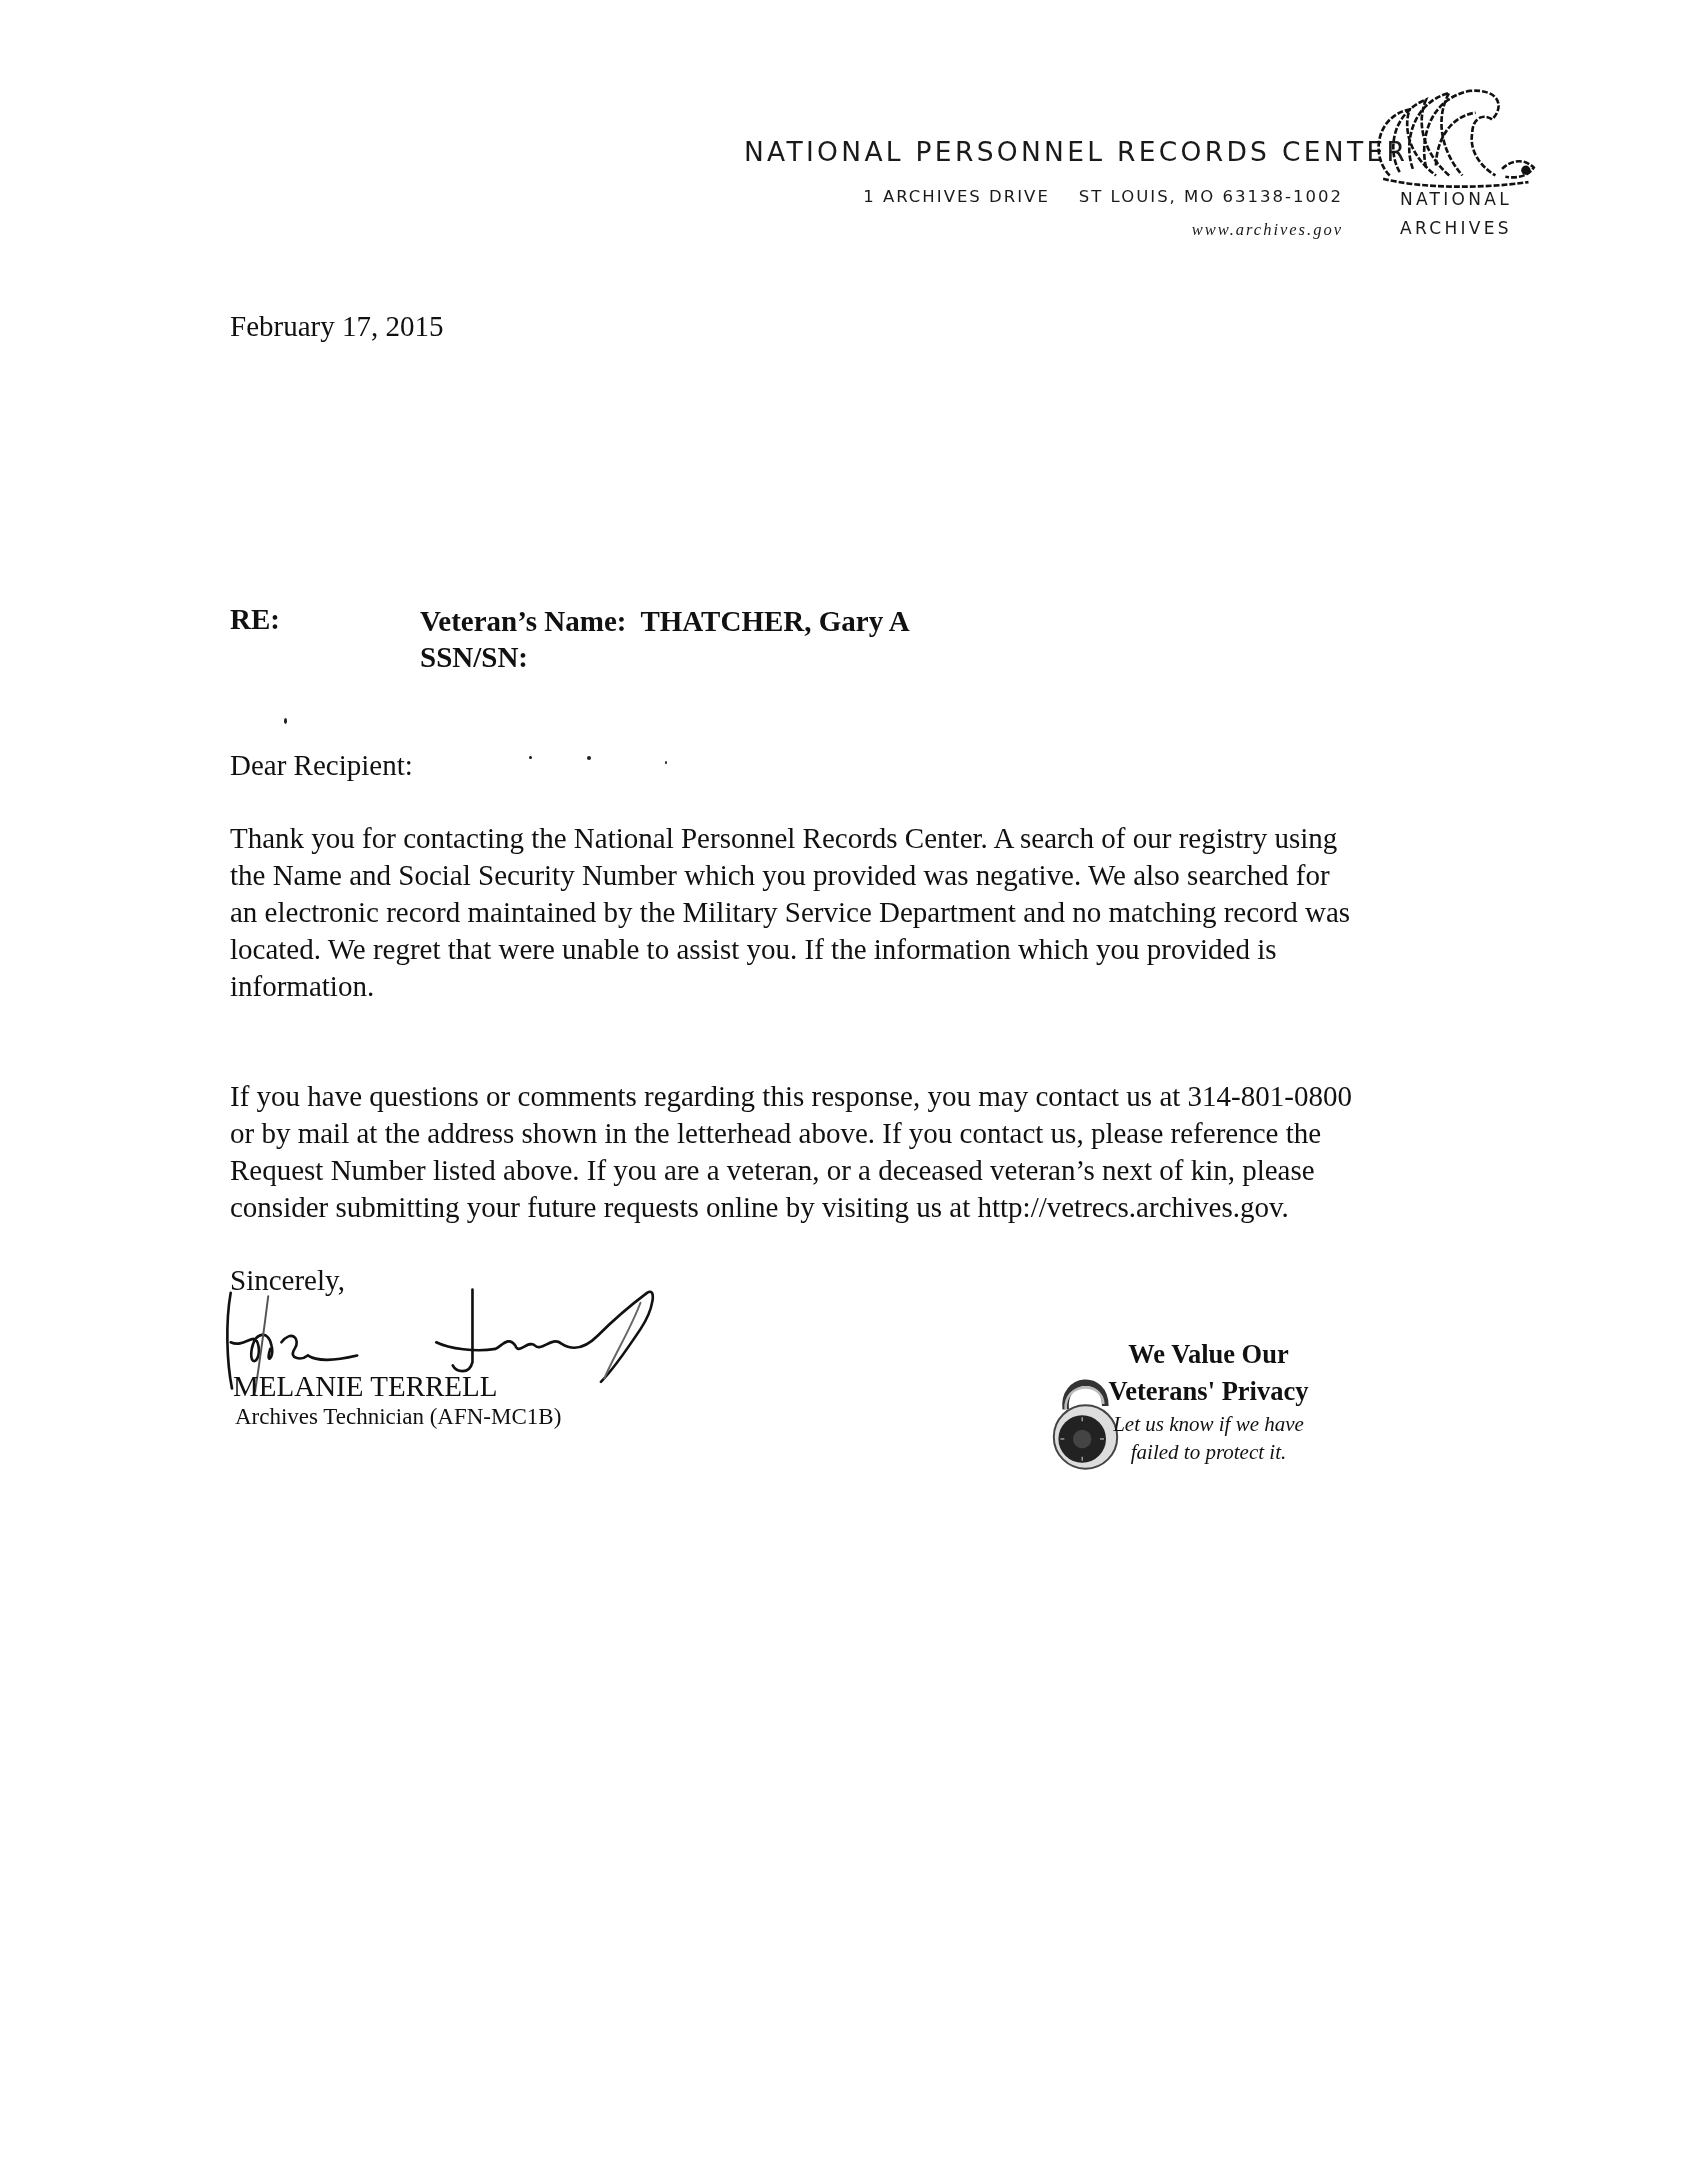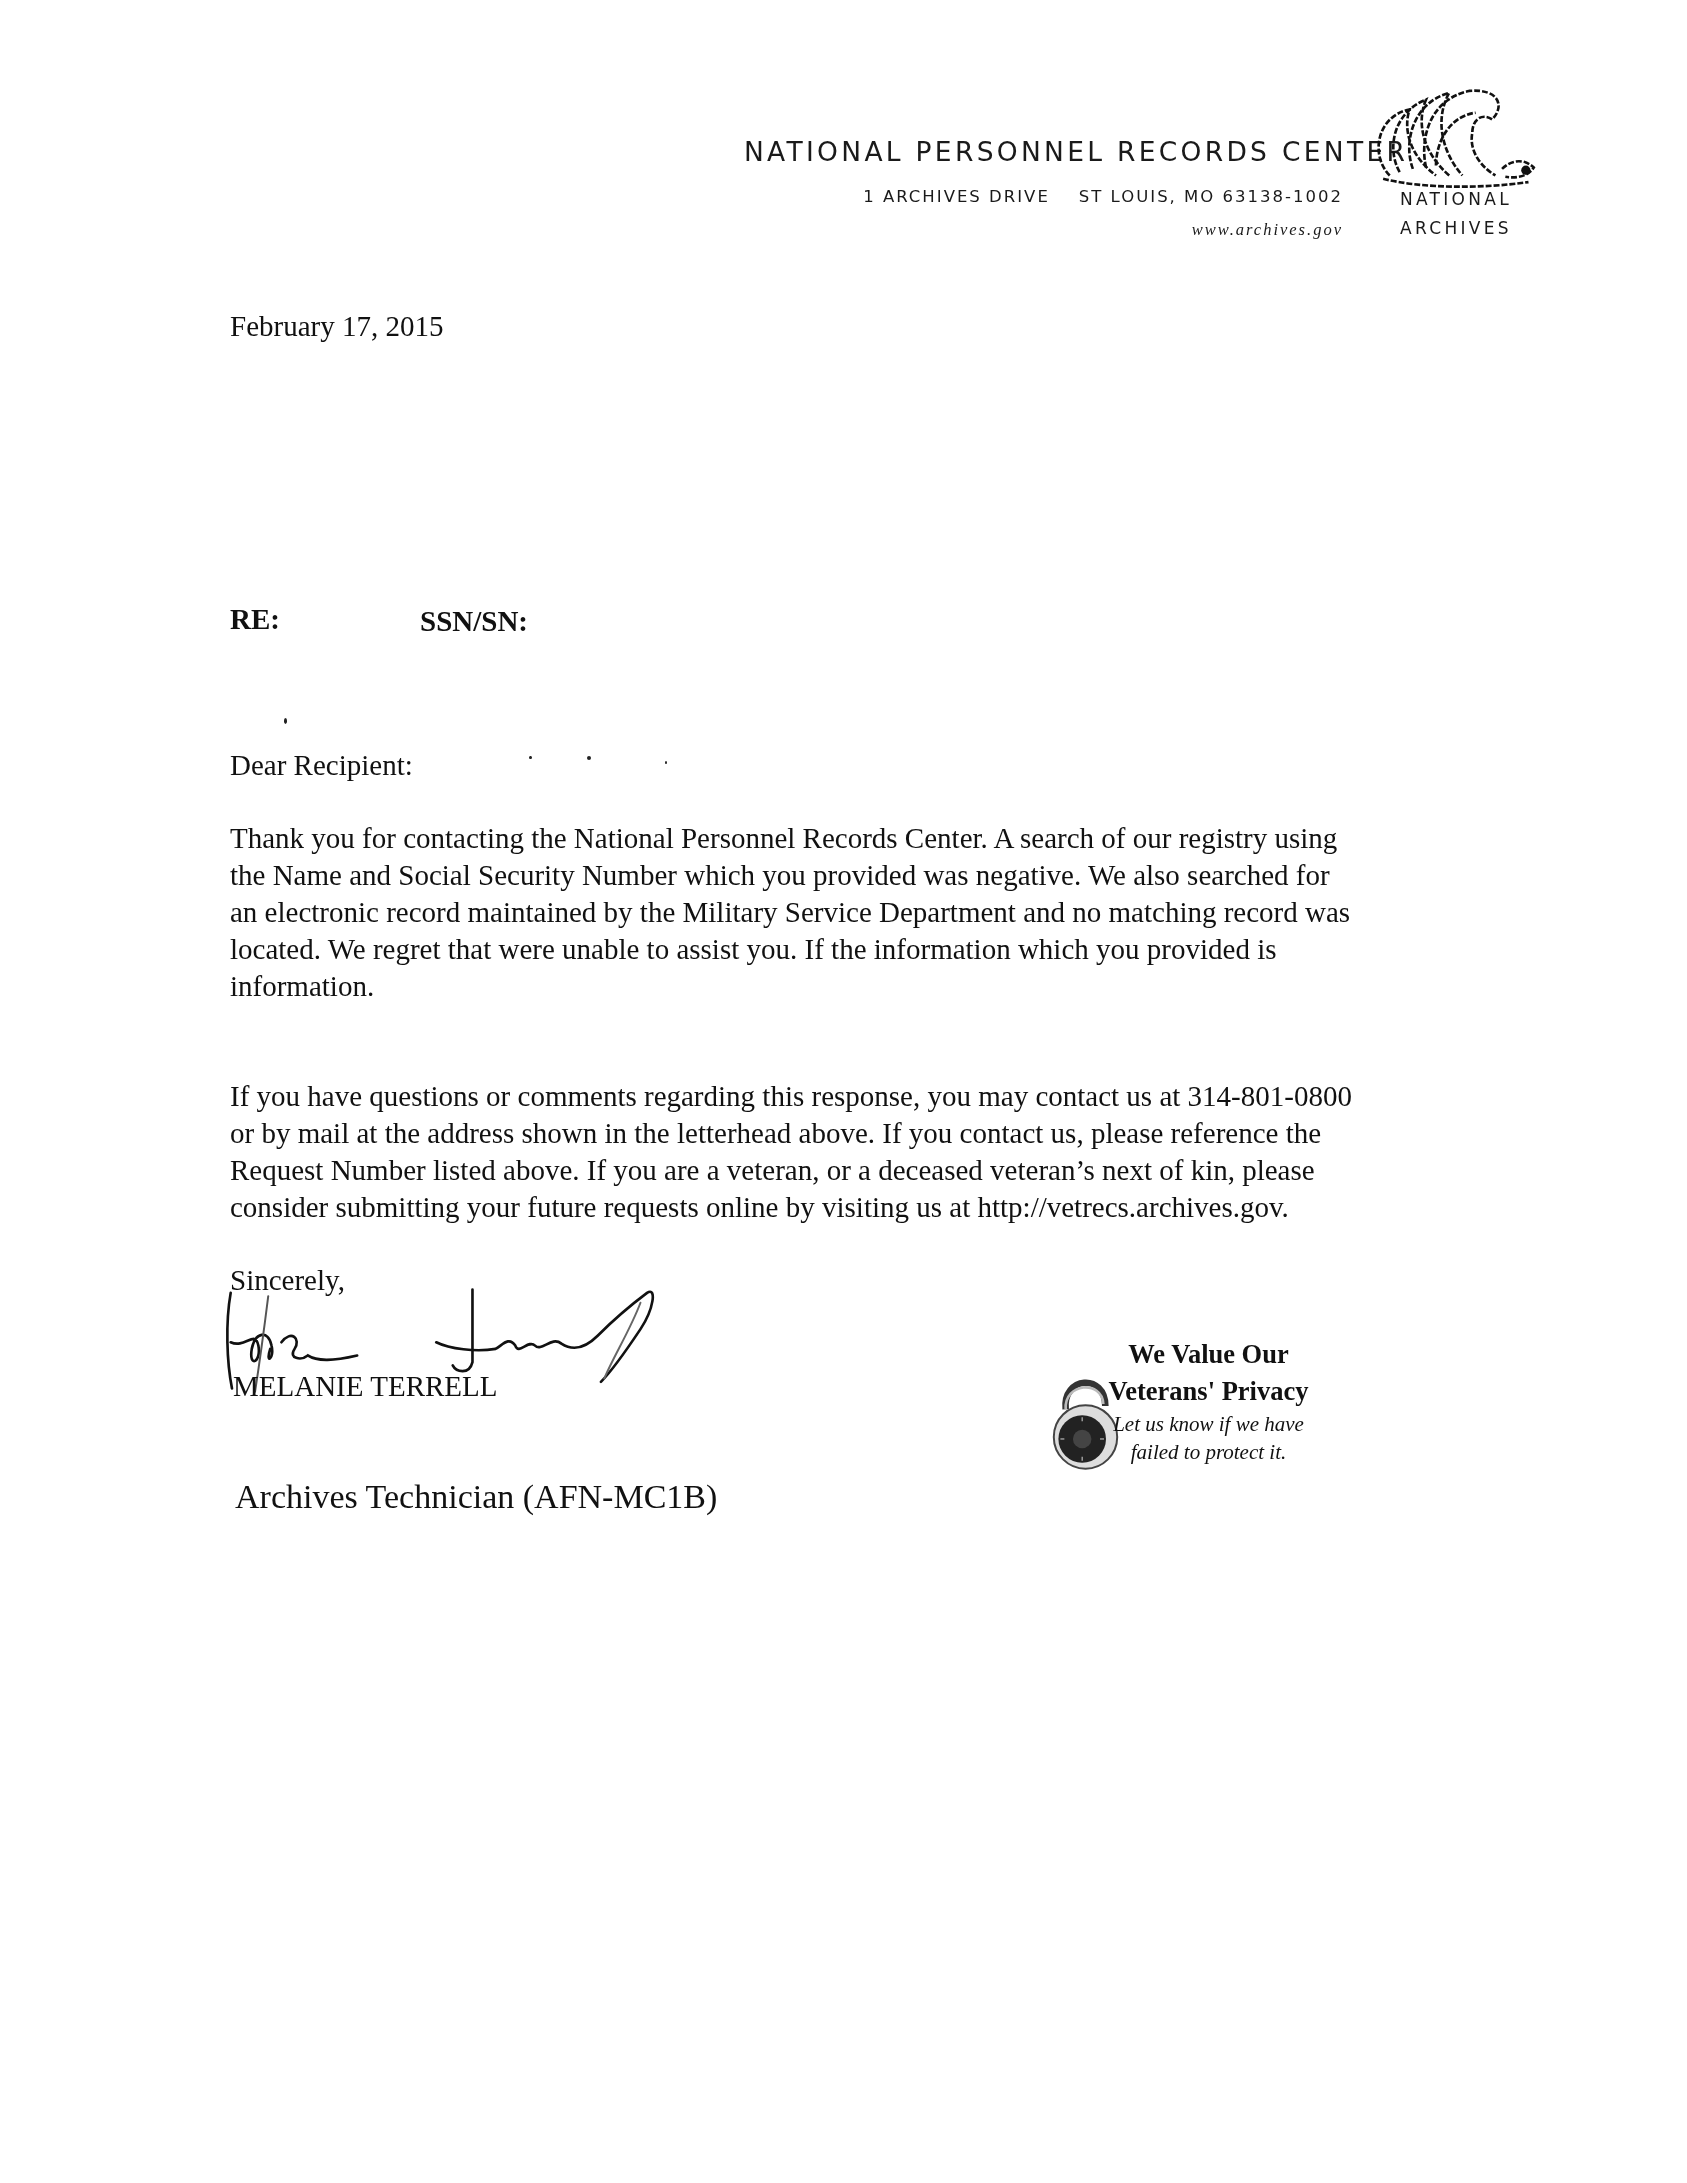--- a/index.html
+++ b/index.html
@@ -24,21 +24,21 @@
   .salutation { position: absolute; left: 230px; top: 749px; font-size: 29px; }
 
   .para { position: absolute; left: 230px; width: 1244px; font-size: 29px; line-height: 37px; }
   .para .ln { display: block; white-space: nowrap; }
   .p1 { top: 820px; }
   .p2 { top: 1078px; }
 
   .closing { position: absolute; left: 230px; top: 1264px; font-size: 29px; }
   .signature { position: absolute; left: 218px; top: 1283px; width: 476px; height: 112px; }
   .sig-name { position: absolute; left: 233px; top: 1370px; font-size: 29px; }
-  .sig-title { position: absolute; left: 235px; top: 1478px; font-size: 34px; }
+  .sig-title { position: absolute; left: 235px; top: 1404px; font-size: 23px; }
 
   
   .lock { position: absolute; left: 1049px; top: 1363px; width: 73px; height: 109px; }
   .privacy { position: absolute; left: 1076px; top: 1336px; width: 265px; text-align: center; }
   .pv-h { font-size: 26.5px; font-weight: bold; line-height: 37px; display: block; }
   .pv-s { font-size: 21px; font-style: italic; line-height: 28px; display: block; }
 
   .speck { position: absolute; background: #222; border-radius: 50%; }
 </style>
 </head>
@@ -60,20 +60,21 @@
   </g>
   <circle cx="246" cy="132" r="7" fill="#111"></circle>
 </svg>
 <div class="logo-text logo-l1 sans">NATIONAL</div>
 <div class="logo-text logo-l2 sans">ARCHIVES</div>
 
 <div class="date serif">February 17, 2015</div>
 
 <div class="re-label serif">RE:</div>
 <div class="re-block serif">
+  <div class="re-row"><span>Veteran’s Name:</span>  <span>THATCHER, Gary A</span></div>
   <div class="re-row"><span>SSN/SN:</span> <span></span></div>
 </div>
 
 <div class="speck" style="left:284px;top:718px;width:3.3px;height:6px;"></div>
 <div class="speck" style="left:529px;top:756px;width:2.6px;height:3.3px;"></div>
 <div class="speck" style="left:587px;top:756px;width:4px;height:4px;"></div>
 <div class="speck" style="left:665px;top:761px;width:2px;height:3.3px;"></div>
 
 <div class="salutation serif">Dear Recipient:</div>
 

